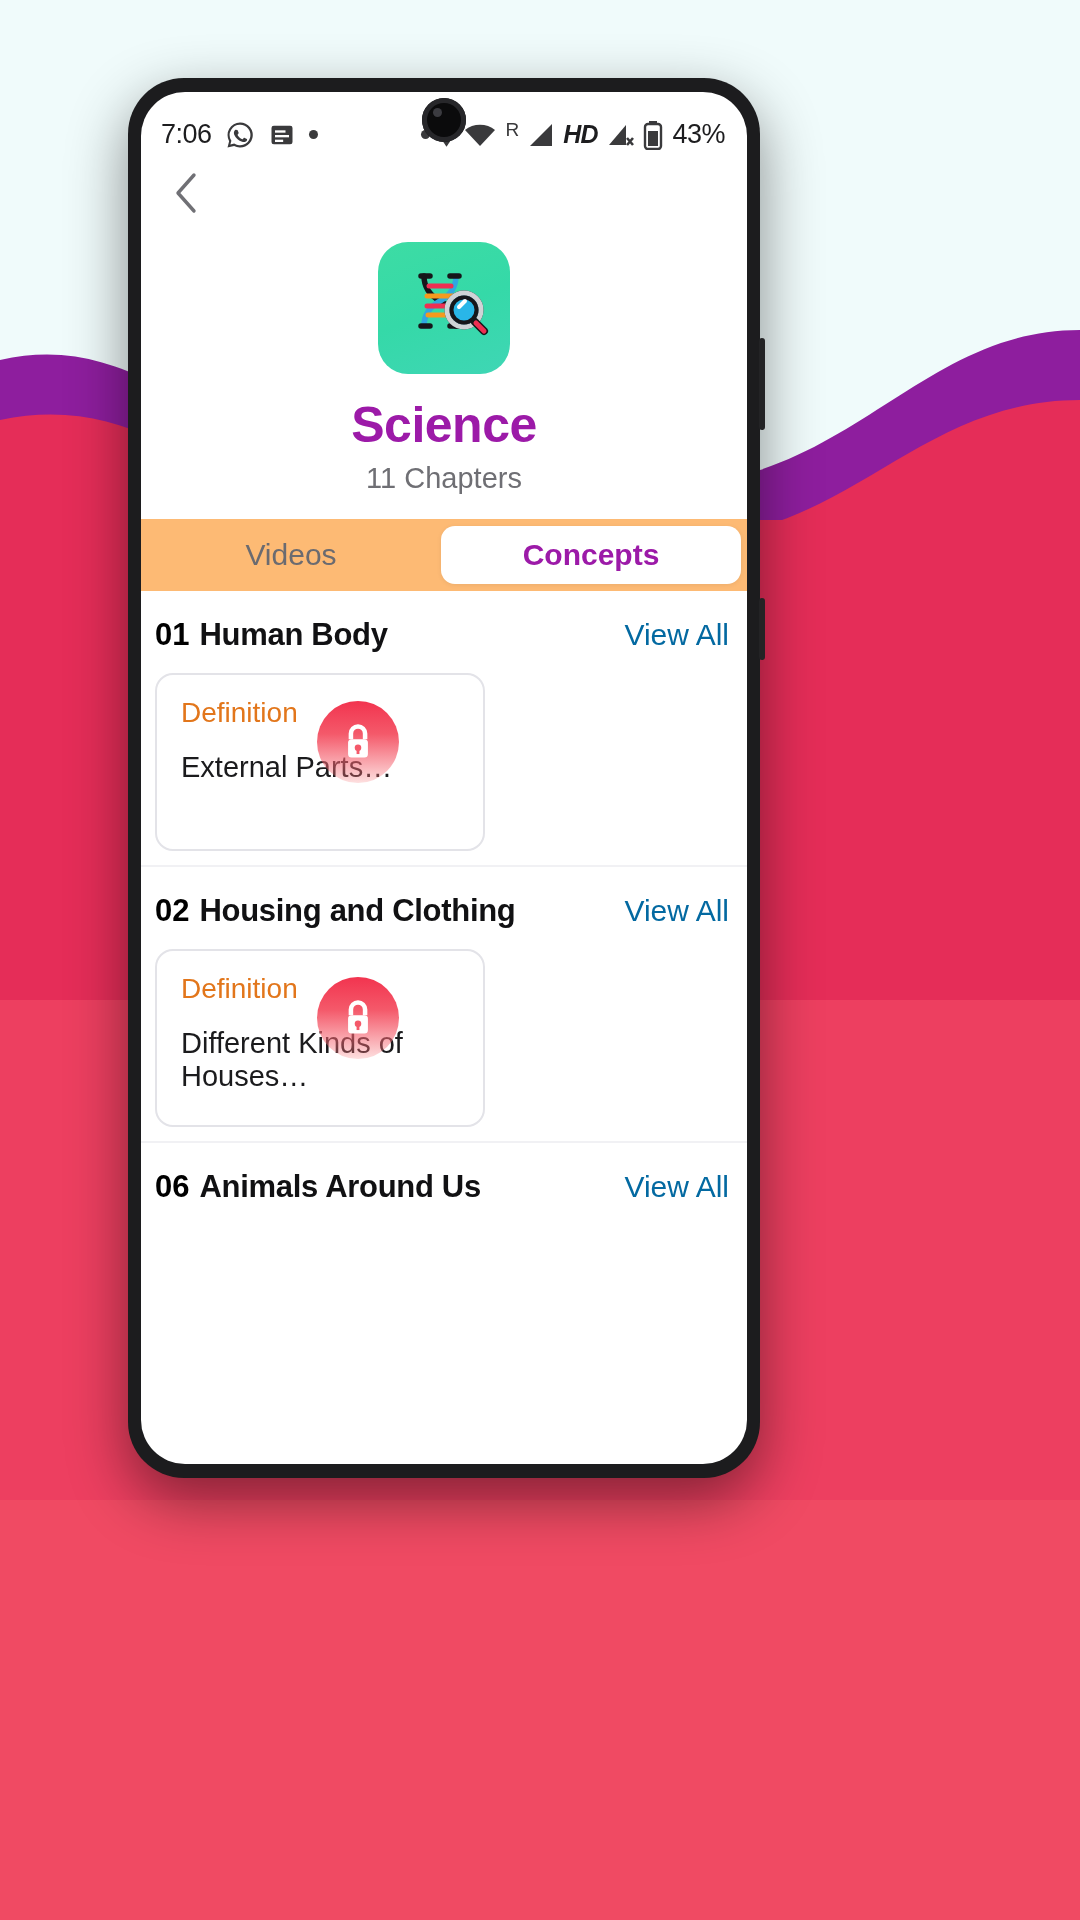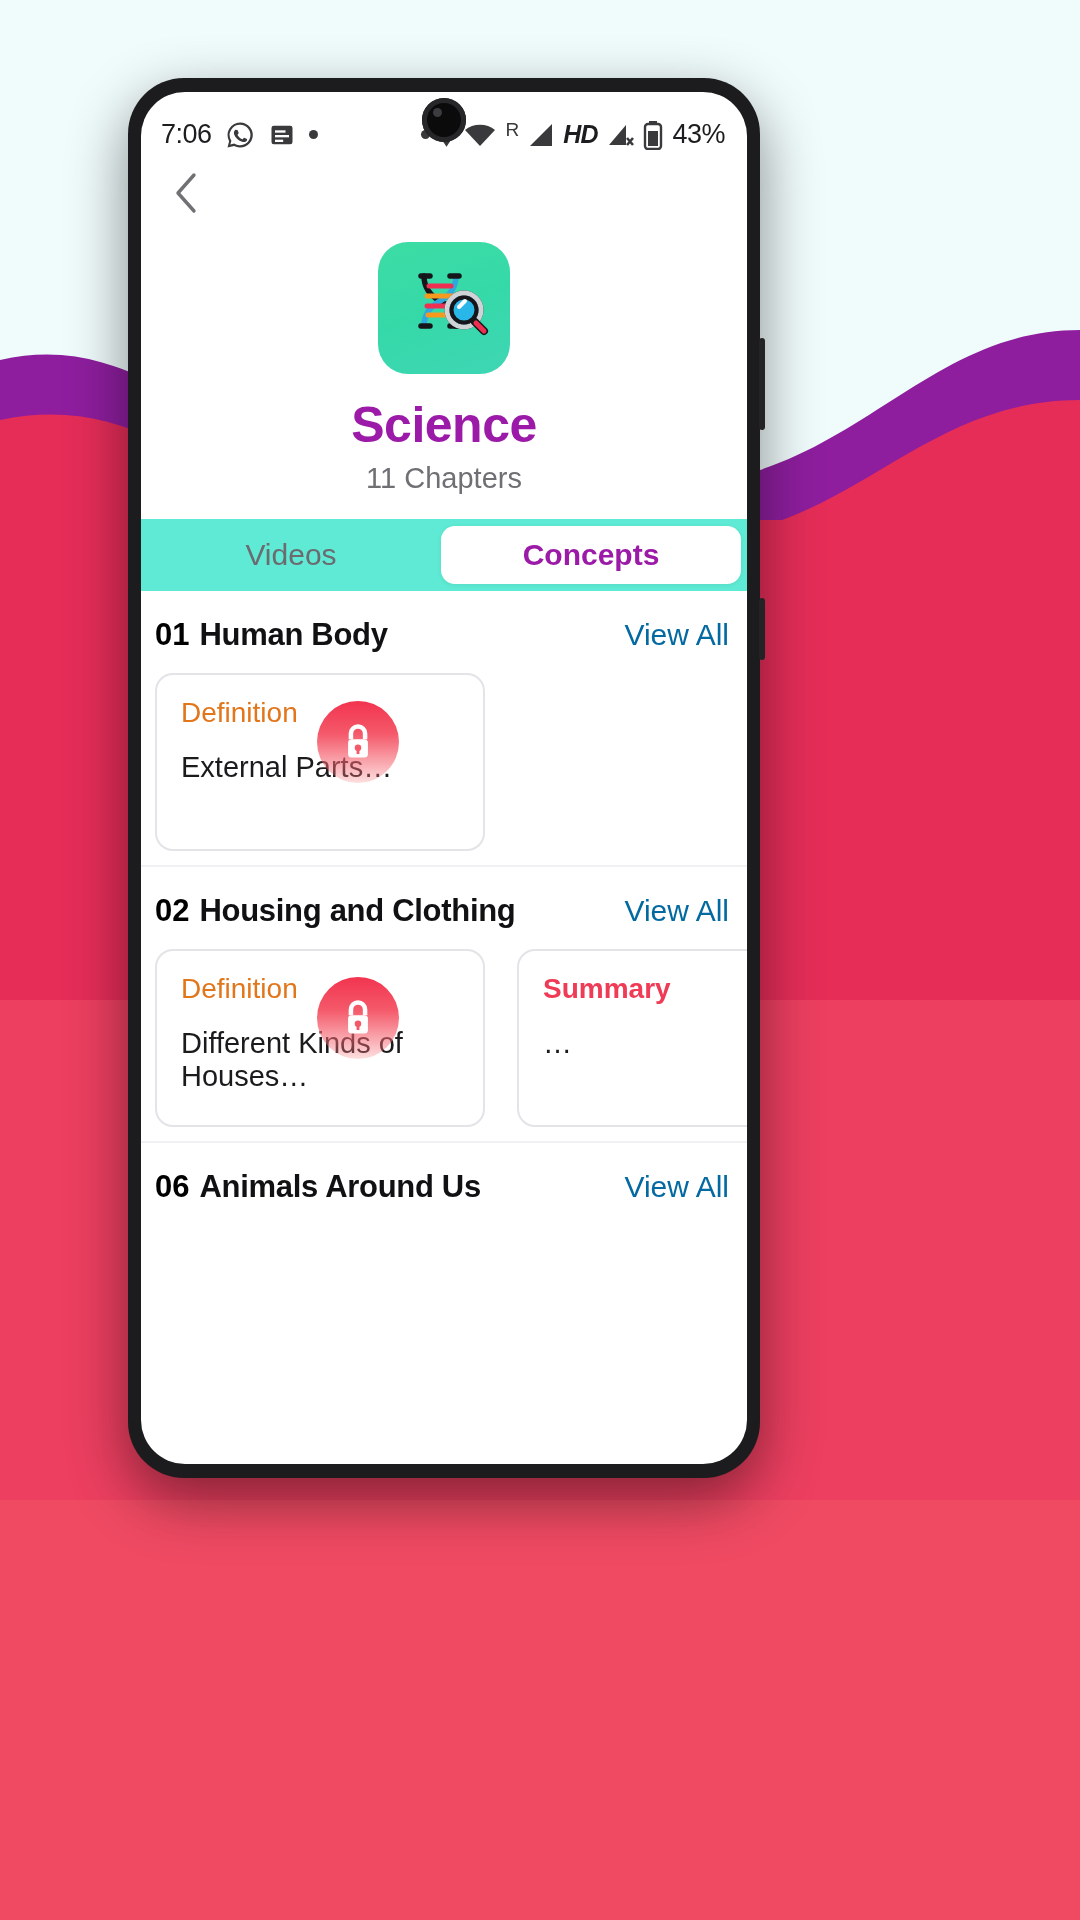--- a/index.html
+++ b/index.html
@@ -52,21 +52,21 @@
   #app-head { display:flex; flex-direction:column; align-items:center; padding-top:6px; }
   #app-icon {
     width:132px; height:132px; border-radius:30px;
     background:linear-gradient(160deg,#3ddca4 0%,#35d9a8 50%,#3fd6b5 100%);
     display:flex; align-items:center; justify-content:center;
   }
   #app-title { font-size:50px; font-weight:bold; color:#9c1aa8; margin-top:22px; letter-spacing:-.5px; }
   #app-sub { font-size:29px; color:#6f6f74; margin-top:8px; }
   
   #tabs {
-    margin:24px 0 0 0; height:72px; background:#5eead4;
+    margin:24px 0 0 0; height:72px; background:#fdba74;
     display:flex; align-items:center; padding:0 0 0 0;
   }
   .tab { flex:1; height:58px; display:flex; align-items:center; justify-content:center;
          font-size:30px; cursor:pointer; border-radius:14px; }
   .tab.inactive { color:#6b6b70; font-weight:500; }
   .tab.active { color:#9c1aa8; font-weight:bold; background:#ffffff;
                 box-shadow:0 1px 5px rgba(0,0,0,.07); margin-right:6px; }
   
   #list { background:#ffffff; }
   .chapter { border-bottom:2px solid #f1f1f4; padding:0 0 14px 0; }
@@ -249,24 +249,20 @@
             <div class="card-text">Different Kinds of Houses…</div>
             <div class="lock-badge">
               <svg width="34" height="40" viewBox="0 0 24 28">
                 <path d="M7 12V8a5 5 0 0110 0v4" fill="none" stroke="#fff" stroke-width="3.2"></path>
                 <rect x="5" y="12" width="14" height="13" rx="2.5" fill="#fff"></rect>
                 <circle cx="12" cy="18" r="2.3" fill="#f4596a"></circle>
                 <rect x="11" y="18" width="2" height="4.5" fill="#f4596a"></rect>
               </svg>
             </div>
           </div>
-          <div class="card">
-            <div class="card-label" style="color:#ef3b55;font-weight:bold;">Summary</div>
-            <div class="card-text">…</div>
-          </div>
         </div>
       </div>
 
       <div class="chapter" style="border-bottom:none;">
         <div class="ch-head">
           <span class="ch-num">06</span>
           <span class="ch-title">Animals Around Us</span>
           <span class="ch-viewall">View All</span>
         </div>
       </div>

